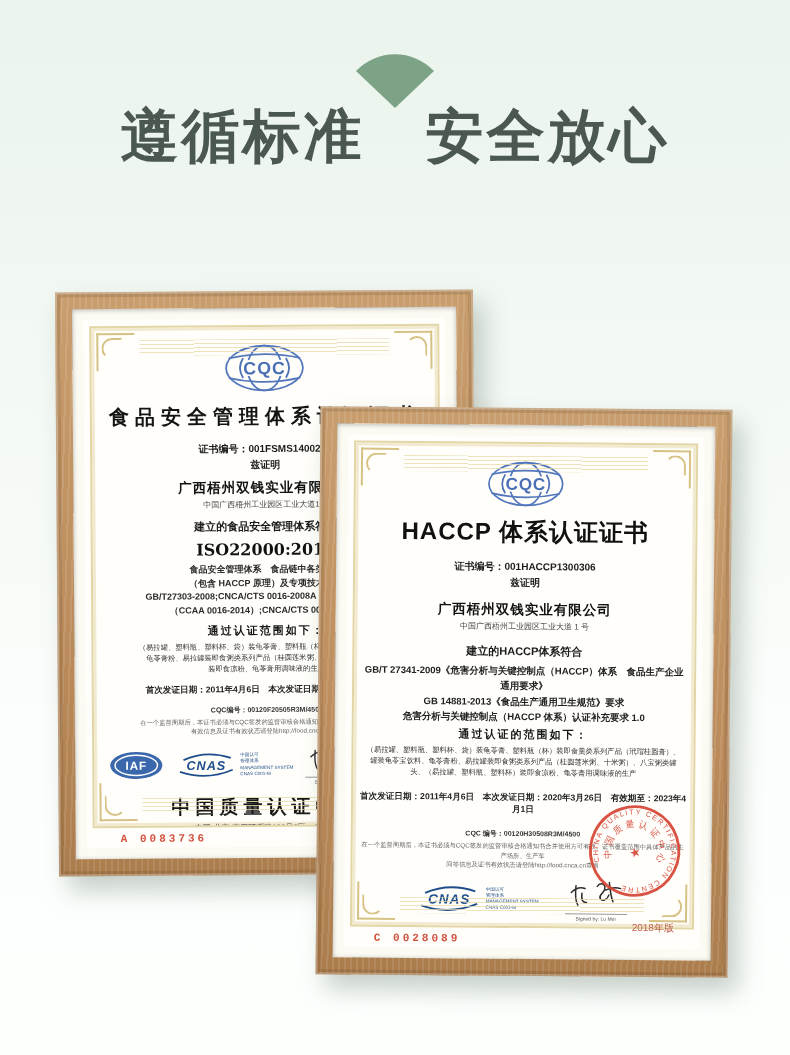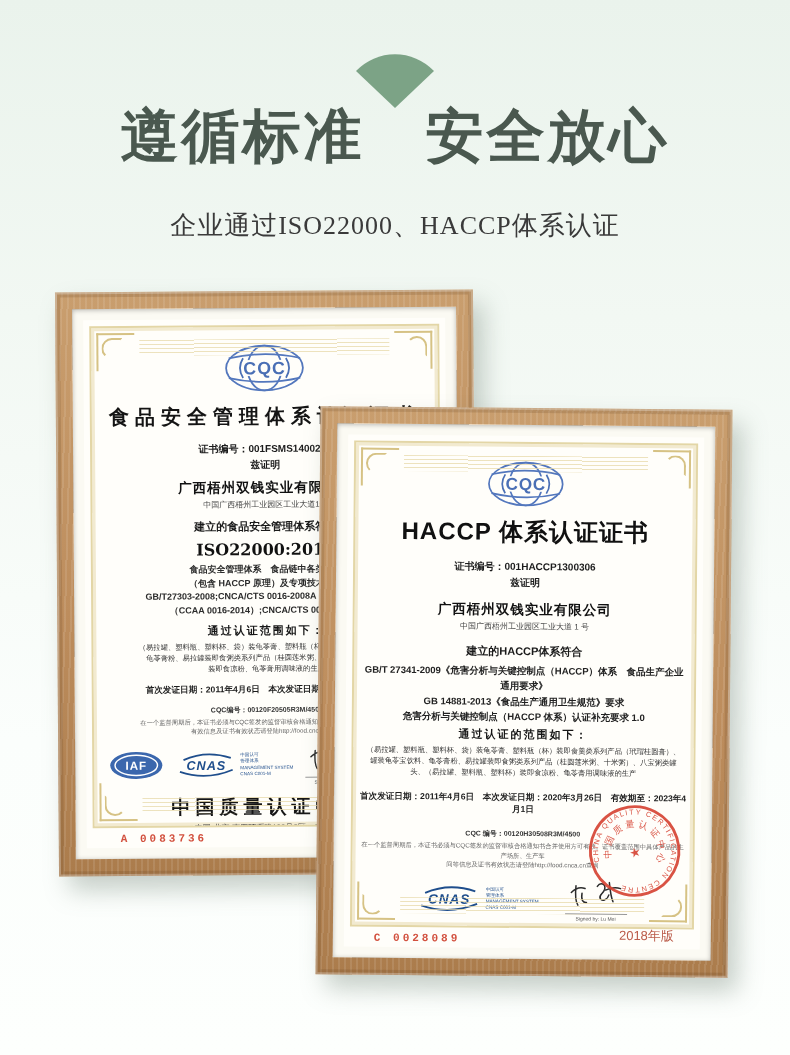--- a/index.html
+++ b/index.html
@@ -74,33 +74,32 @@
   .signedby{font-size:5px;color:#555;border-top:1px solid #999;margin-top:1px;padding-top:1px;}
   .iqnet{font-size:11px;font-weight:bold;color:#17355e;white-space:nowrap;}
   .orgname{margin-top:9px;font-family:"DejaVu Serif",serif;font-weight:bold;color:#161616;}
   .orgname-l{font-size:19px;letter-spacing:5px;}
   .orgname-r{font-size:20px;letter-spacing:6px;}
   .orgaddr{margin-top:2px;font-size:8px;color:#3c3c3c;}
   .serial{position:absolute;bottom:3px;font-family:"Liberation Mono",monospace;
     font-size:11px;font-weight:bold;letter-spacing:3px;color:#d2503e;}
   .serial-l{left:34px;}
   .serial-r{left:30px;}
-  .edition{position:absolute;bottom:4px;right:26px;font-size:13px;color:#bb5c4a;text-align:center;}
+  .edition{position:absolute;bottom:14px;right:26px;font-size:10px;color:#bb5c4a;text-align:center;}
   .stamp{position:absolute;right:8px;bottom:26px;transform:rotate(-18deg);opacity:.92;}
 </style>
 </head>
 <body>
 
 <div class="page">
 
   <svg class="fan" width="104" height="58" viewBox="0 0 104 58">
     <path d="M52,56 L13,19 A54,54 0 0 1 91,19 Z" fill="#7ca386"></path>
   </svg>
   <div class="main-title">遵循标准　安全放心</div>
-  <div class="sub-title">企业通过ISO22000、HACCP体系认证</div>
 
   <div class="cert cert-left">
     <div class="mat">
       <div class="paper">
         <div class="deco">
           <div class="corner c-tl"></div>
           <div class="corner c-tr"></div>
           <div class="corner c-br"></div>
           <div class="corner c-bl"></div>
           <div class="stripes stripes-top"></div>

